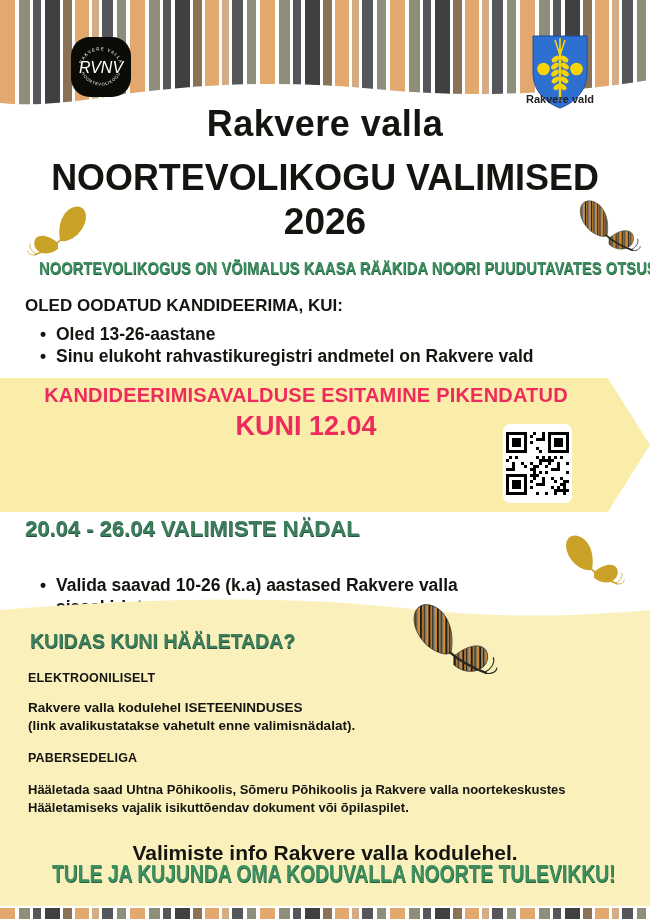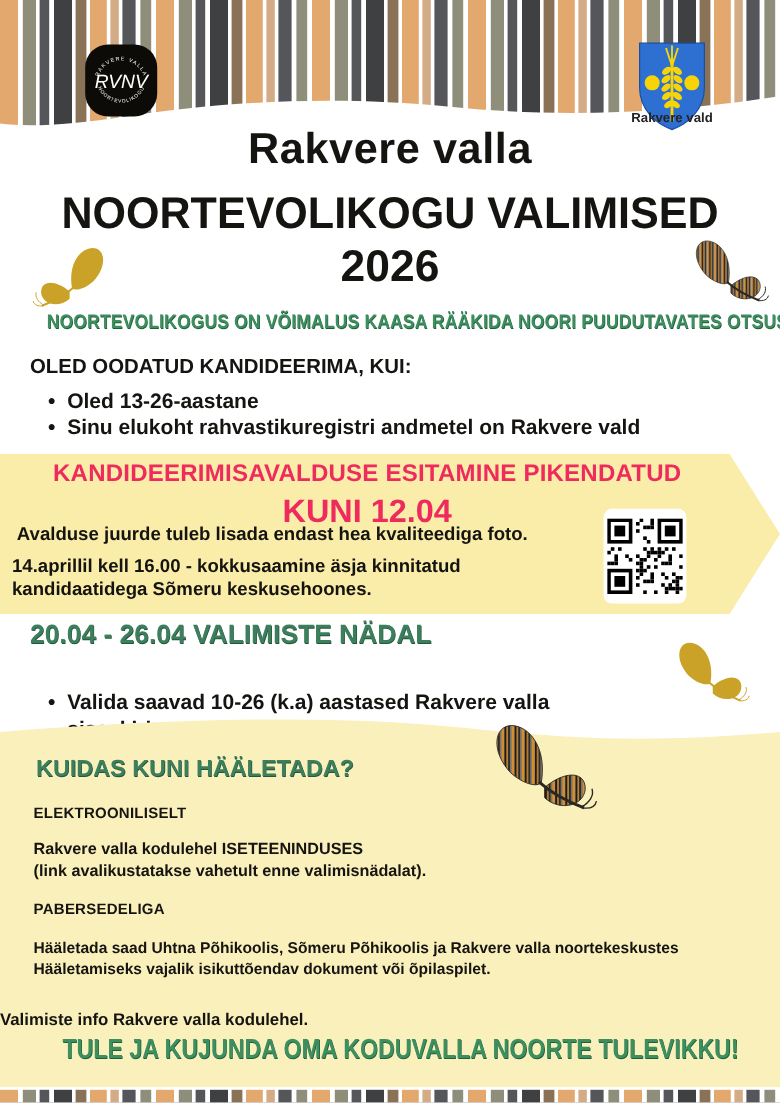--- a/index.html
+++ b/index.html
@@ -62,21 +62,21 @@
   .vote-h { left:30px; top:630px; font-size:19.5px; font-weight:700; color:#3d7f5d;
     text-shadow:0.5px 0.7px 0 #24543c; }
   .sub-label { font-size:12.5px; font-weight:700; color:#151410; letter-spacing:0.2px; }
   .elec-label { left:28px; top:671px; }
   .body-sm { font-size:13.5px; font-weight:700; color:#151410; line-height:17.5px; }
   .elec-lines { left:28px; top:699px; width:560px; }
   .paper-label { left:28px; top:751px; }
   .paper-lines { left:28px; top:781px; width:600px; white-space:nowrap; font-size:13px; }
 
   
-  .foot-info { left:0; right:0; top:841px; text-align:left; font-size:14px;
+  .foot-info { left:0; right:0; top:841px; text-align:center; font-size:21px;
     font-weight:700; color:#151410; }
   .slogan { left:0; right:0; top:861px; text-align:center; font-size:23px;
     font-weight:700; color:#3e8f60; white-space:nowrap; transform:scaleX(.84);
     text-shadow:0.6px 0.8px 0 #205f3c; }
 
   
   .bf { position:absolute; }
   .bf-title-left  { left:24px;  top:202px; width:72px; height:66px; }
   .bf-title-right { left:570px; top:196px; width:74px; height:68px; transform:scaleX(-1); }
   .bf-mid-right   { left:558px; top:531px; width:68px; height:66px; transform:scaleX(-1); }
@@ -179,22 +179,20 @@
 
   <div class="abs cand-h">OLED OODATUD KANDIDEERIMA, KUI:</div>
   <ul class="abs blist cand-list">
     <li>Oled 13-26-aastane</li>
     <li>Sinu elukoht rahvastikuregistri andmetel on Rakvere vald</li>
   </ul>
 
   <div class="abs banner"></div>
   <div class="abs banner-h1">KANDIDEERIMISAVALDUSE ESITAMINE PIKENDATUD</div>
   <div class="abs banner-h2">KUNI 12.04</div>
-  <div class="abs banner-n1">Avalduse juurde tuleb lisada endast hea kvaliteediga foto.</div>
-  <div class="abs banner-n2">14.aprillil kell 16.00 - kokkusaamine äsja kinnitatud kandidaatidega Sõmeru keskusehoones.</div>
   <div class="abs qr-box">
     <svg id="qr-svg" width="63" height="63" viewBox="0 0 63 63">
         <rect x="0" y="0" width="63" height="63" fill="#ffffff"></rect>
         <rect x="0" y="27" width="3" height="3" fill="#000"></rect>
         <rect x="0" y="36" width="3" height="3" fill="#000"></rect>
         <rect x="3" y="24" width="3" height="3" fill="#000"></rect>
         <rect x="3" y="36" width="3" height="3" fill="#000"></rect>
         <rect x="6" y="30" width="3" height="3" fill="#000"></rect>
         <rect x="6" y="33" width="3" height="3" fill="#000"></rect>
         <rect x="6" y="36" width="3" height="3" fill="#000"></rect>

